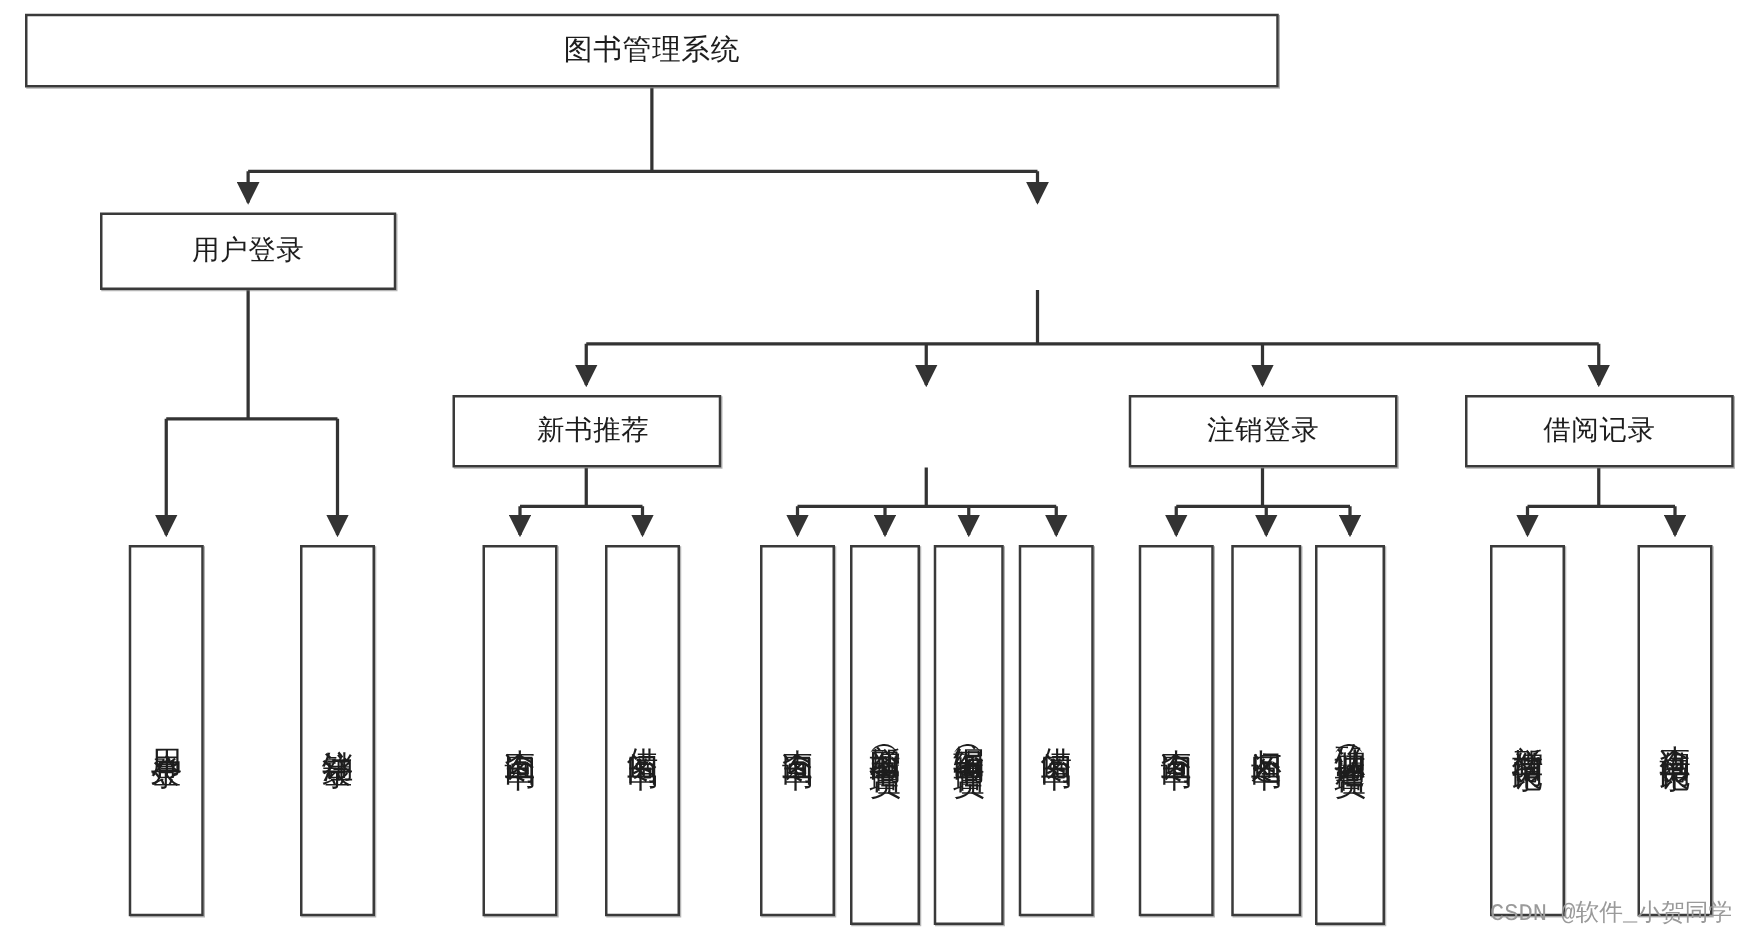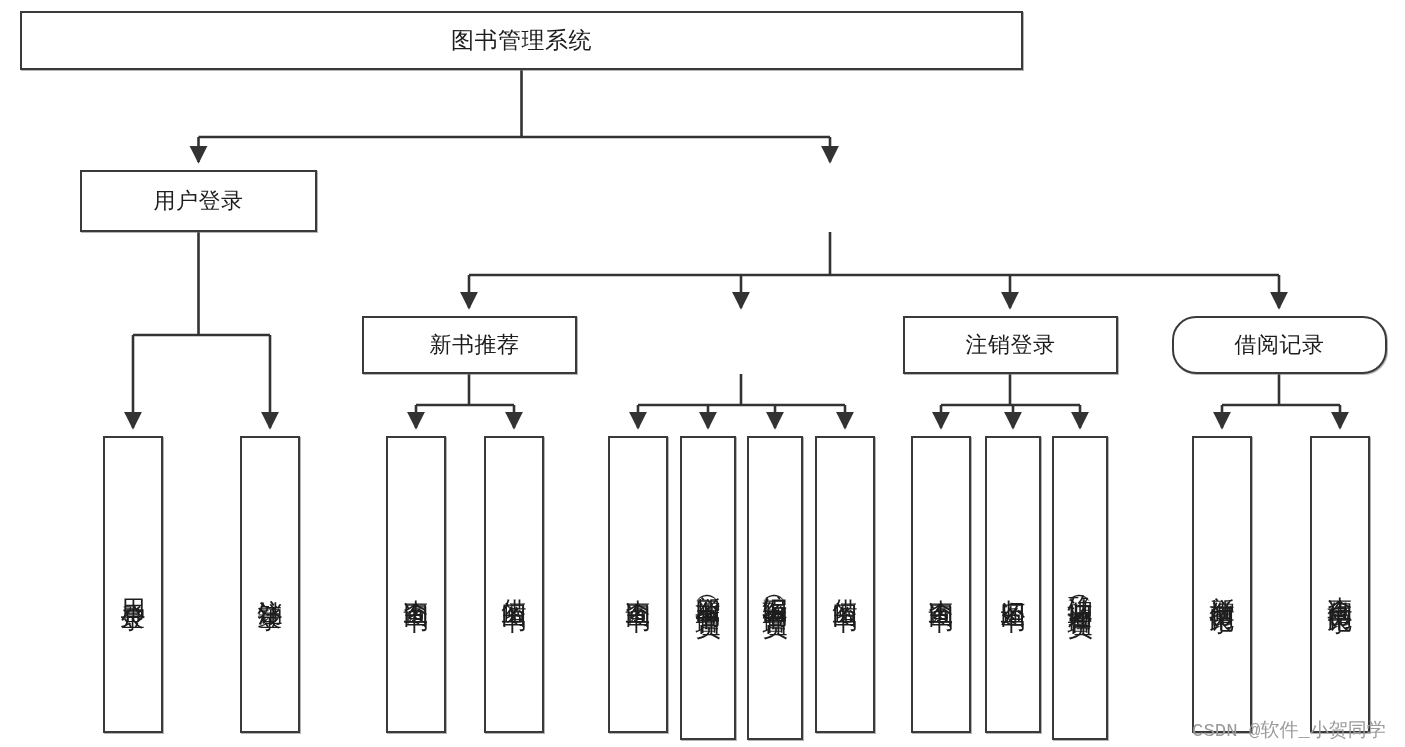--- a/index.html
+++ b/index.html
@@ -133,21 +133,21 @@
   <div class="node horiz" style="left: 80px; top: 170px; width: 237px; height: 62px;">
     <span class="label">用户登录</span>
   </div>
 
   <div class="node horiz" style="left: 362px; top: 316px; width: 215px; height: 58px; padding-left: 10px;">
     <span class="label">新书推荐</span>
   </div>
   <div class="node horiz" style="left: 903px; top: 316px; width: 215px; height: 58px;">
     <span class="label">注销登录</span>
   </div>
-  <div class="node horiz" style="left: 1172px; top: 316px; width: 215px; height: 58px; border-radius: 24px;">
+  <div class="node horiz" style="left: 1172px; top: 316px; width: 215px; height: 58px;">
     <span class="label">借阅记录</span>
   </div>
 
   <div class="node vert" style="left: 103px; top: 436px; width: 60px; height: 297px;">
     <span class="label">用户登录</span>
   </div>
   <div class="node vert" style="left: 240px; top: 436px; width: 60px; height: 297px;">
     <span class="label">注销登录</span>
   </div>
   <div class="node vert" style="left: 386px; top: 436px; width: 60px; height: 297px;">

